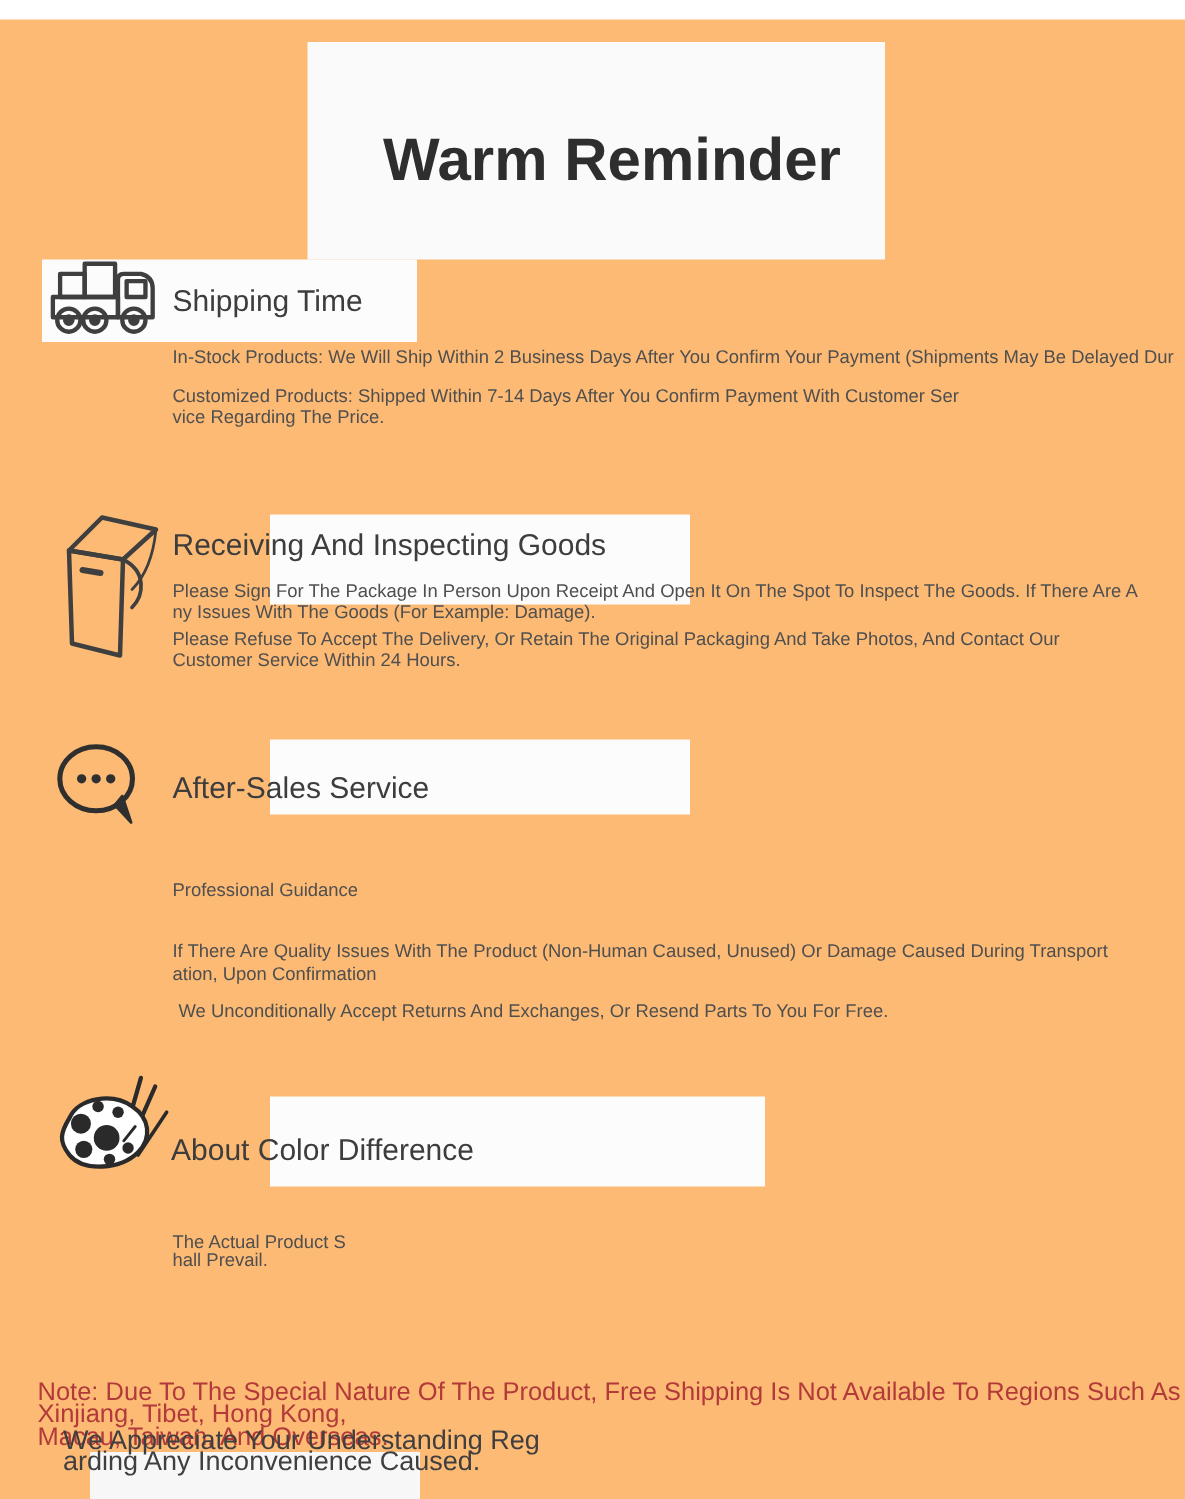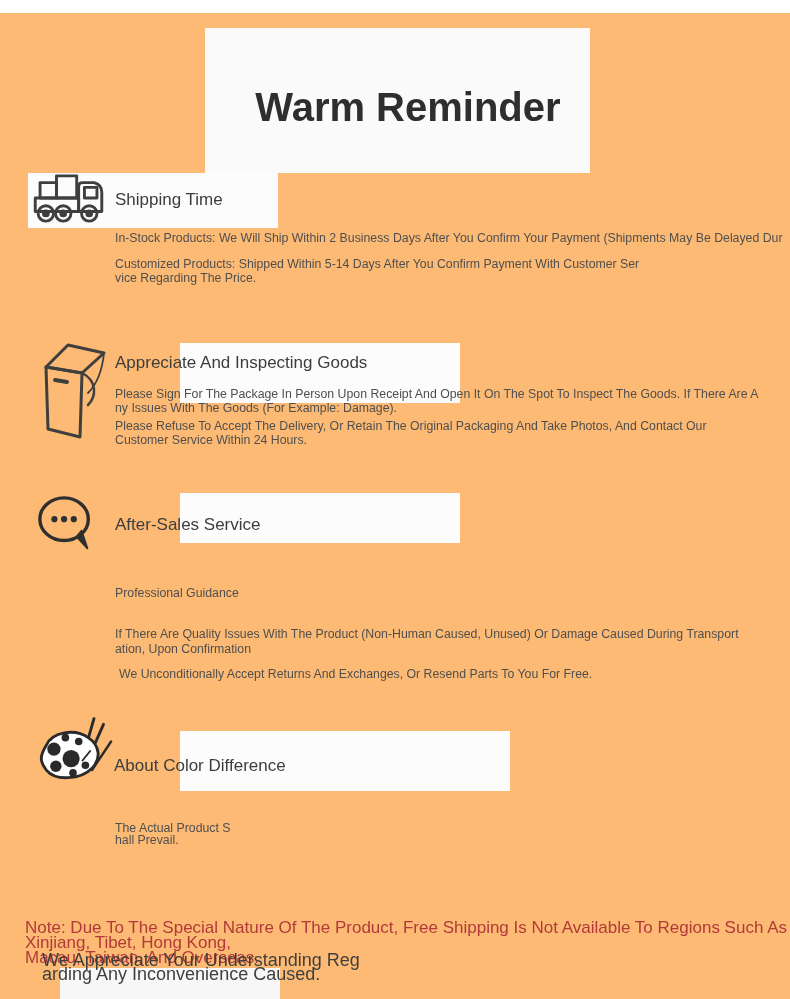--- a/index.html
+++ b/index.html
@@ -15,21 +15,21 @@
   .tint-soft{background:#fcfcfc;}
 
   .page-title{
     position:absolute;left:26px;top:72px;width:764px;
     text-align:center;font-size:40px;font-weight:bold;color:#2e2e2e;
     letter-spacing:0px;z-index:2;
   }
   .icon{position:absolute;z-index:2;}
   .icon svg{display:block;}
   .sec-heading{
-    position:absolute;left:115px;font-size:17px;font-weight:normal;
+    position:absolute;left:115px;font-size:20px;font-weight:normal;
     color:#3d3d3d;margin:0;z-index:2;white-space:nowrap;
   }
   .para{
     position:absolute;left:115px;font-size:12.3px;color:#4f4f4f;
     line-height:14px;margin:0;z-index:2;white-space:pre-line;
   }
   .para.clip{white-space:nowrap;text-align:center;}
   .para.tight{line-height:11.5px;}
 
   
@@ -88,33 +88,33 @@
       <circle cx="14" cy="44" r="8"></circle>
       <circle cx="14" cy="44" r="2.5" fill="#3f3f3f"></circle>
       <circle cx="32" cy="44" r="8"></circle>
       <circle cx="32" cy="44" r="2.5" fill="#3f3f3f"></circle>
       <circle cx="59" cy="44" r="8"></circle>
       <circle cx="59" cy="44" r="2.5" fill="#3f3f3f"></circle>
     </svg>
   </div>
   <h2 class="sec-heading s1-h">Shipping Time</h2>
   <p class="para clip s1-p0">In-Stock Products: We Will Ship Within 2 Business Days After You Confirm Your Payment (Shipments May Be Delayed Dur</p>
-  <p class="para s1-p1">Customized Products: Shipped Within 5-14 Days After You Confirm Payment With Customer Ser
+  <p class="para s1-p1">Customized Products: Shipped Within 7-14 Days After You Confirm Payment With Customer Ser
 vice Regarding The Price.</p>
 
   <div class="icon s2-icon">
     <svg width="72" height="112" viewBox="0 0 72 112" fill="none" stroke="#3f3f3f" stroke-width="3" stroke-linejoin="round" stroke-linecap="round">
       <path d="M8 34 L30 12 L66 20 L44 40 Z"></path>
       <path d="M8 34 L44 40 L42 104 L10 96 Z"></path>
       <path d="M17 47 L29 49" stroke-width="4"></path>
       <path d="M44 40 C60 48 58 64 50 72" stroke-width="2.5"></path>
       <path d="M66 20 C64 40 58 52 50 60" stroke-width="1.8"></path>
     </svg>
   </div>
-  <h2 class="sec-heading s2-h">Appreciate And Inspecting Goods</h2>
+  <h2 class="sec-heading s2-h">Receiving And Inspecting Goods</h2>
   <p class="para s2-p0">Please Sign For The Package In Person Upon Receipt And Open It On The Spot To Inspect The Goods. If There Are A
 ny Issues With The Goods (For Example: Damage).</p>
   <p class="para s2-p1">Please Refuse To Accept The Delivery, Or Retain The Original Packaging And Take Photos, And Contact Our
 Customer Service Within 24 Hours.</p>
 
   <div class="icon s3-icon">
     <svg width="62" height="66" viewBox="0 0 64 68" fill="none" stroke="#2f2f2f" stroke-width="3.5" stroke-linejoin="round" stroke-linecap="round">
       <ellipse cx="29" cy="28" rx="25" ry="22"></ellipse>
       <path d="M42 46 L53 58 L47 40 Z" fill="#2f2f2f" stroke-width="2"></path>
       <circle cx="19" cy="28" r="3.2" fill="#2f2f2f" stroke="none"></circle>

